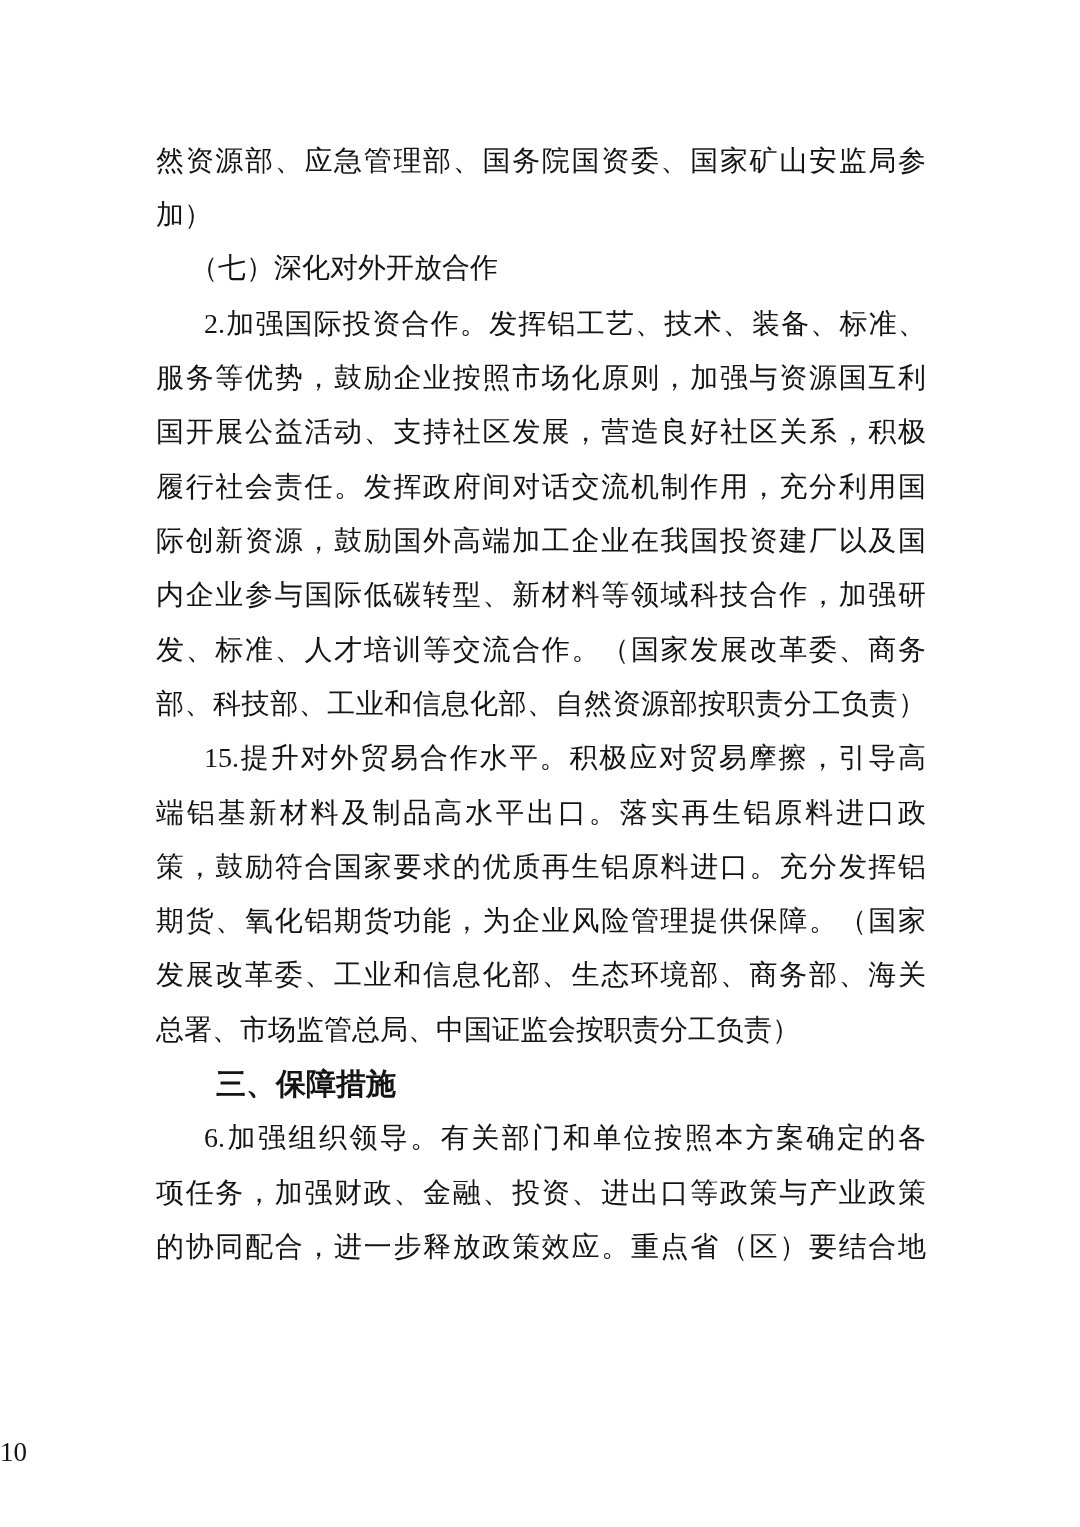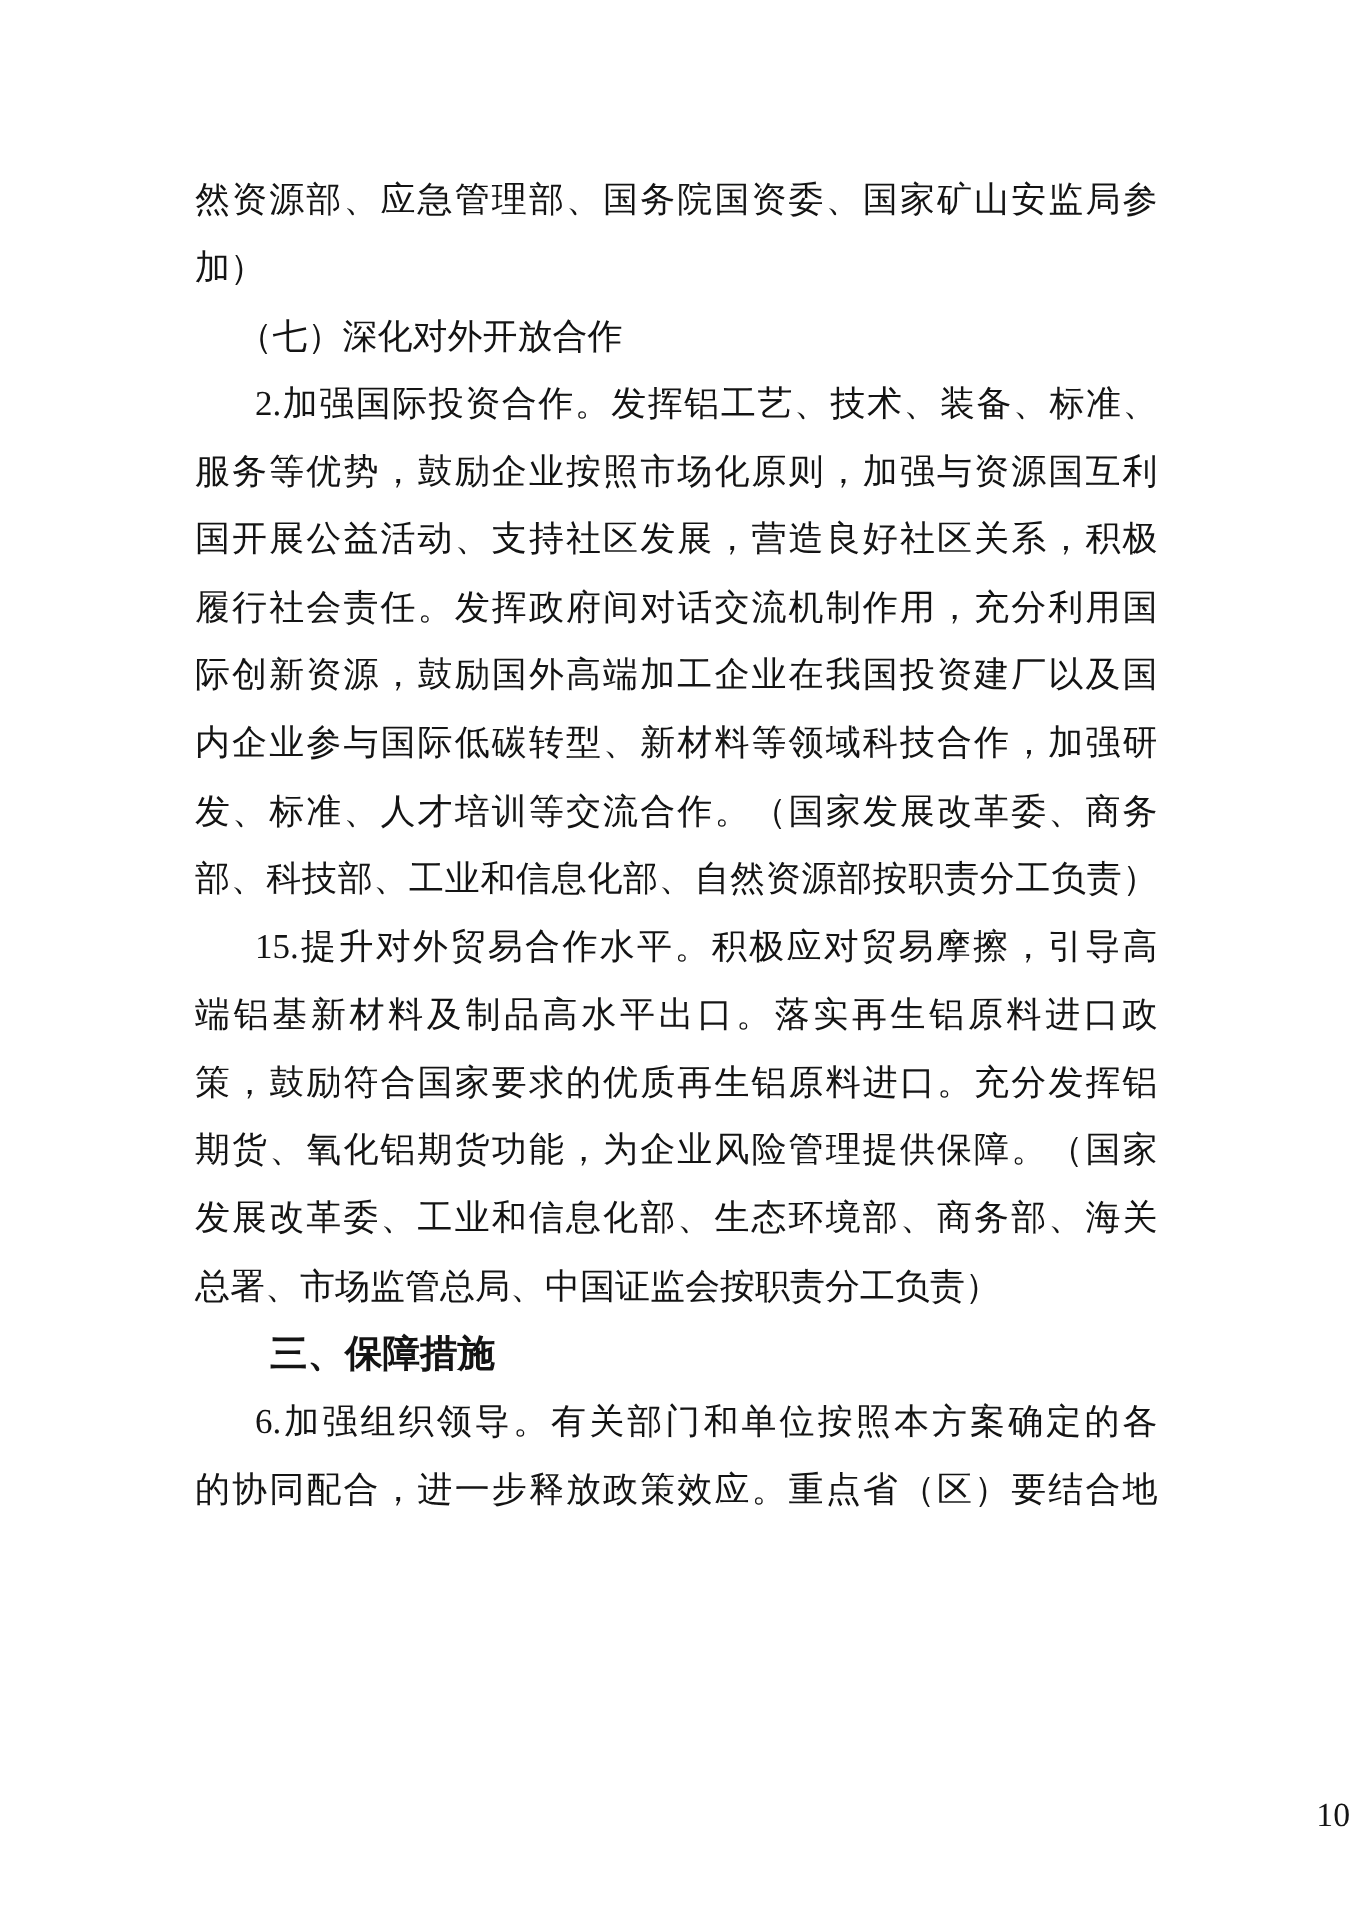--- a/index.html
+++ b/index.html
@@ -36,28 +36,28 @@
   .indent-none { text-indent: 0; }
   .indent-para { text-indent: 48px; }
   .indent-sub { text-indent: 34px; }
   .indent-section { text-indent: 60px; }
   .role-section-heading {
     font-family: "Liberation Sans", sans-serif;
     font-weight: 700;
     font-size: 30px;
   }
   .role-subheading {
-    font-family: Liberation Serif, serif;
+    font-family: Liberation Mono, monospace;
   }
   .page-number {
     position: absolute;
     left: 0;
     top: 1437px;
     width: 1080px;
-    text-align: right;
+    text-align: left;
     font-size: 27px;
     font-family: "Liberation Serif", serif;
     color: #141414;
   }
 </style>
 </head>
 <body>
 
 <div class="page">
   <div class="text-block" id="text-block">
@@ -73,16 +73,17 @@
       <div class="line role-body justify indent-none">发、标准、人才培训等交流合作。（国家发展改革委、商务</div>
       <div class="line role-body justify indent-none">部、科技部、工业和信息化部、自然资源部按职责分工负责）</div>
       <div class="line role-body justify indent-para">15.提升对外贸易合作水平。积极应对贸易摩擦，引导高</div>
       <div class="line role-body justify indent-none">端铝基新材料及制品高水平出口。落实再生铝原料进口政</div>
       <div class="line role-body justify indent-none">策，鼓励符合国家要求的优质再生铝原料进口。充分发挥铝</div>
       <div class="line role-body justify indent-none">期货、氧化铝期货功能，为企业风险管理提供保障。（国家</div>
       <div class="line role-body justify indent-none">发展改革委、工业和信息化部、生态环境部、商务部、海关</div>
       <div class="line role-body indent-none">总署、市场监管总局、中国证监会按职责分工负责）</div>
       <div class="line role-section-heading indent-section">三、保障措施</div>
       <div class="line role-body justify indent-para">6.加强组织领导。有关部门和单位按照本方案确定的各</div>
+      <div class="line role-body justify indent-none">项任务，加强财政、金融、投资、进出口等政策与产业政策</div>
       <div class="line role-body justify indent-none">的协同配合，进一步释放政策效应。重点省（区）要结合地</div>
     </div>
   <div class="page-number">10</div>
 </div>
 
 </body></html>

